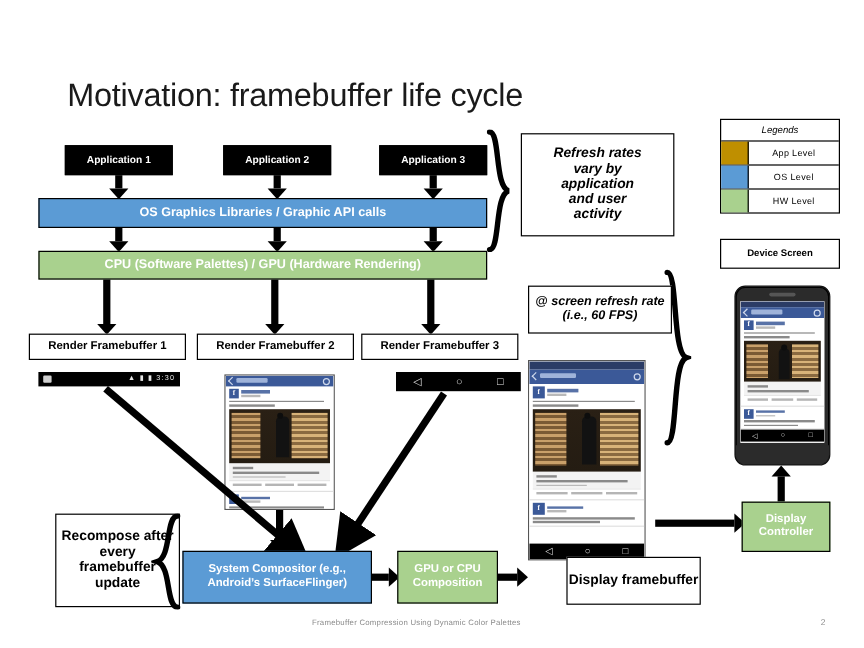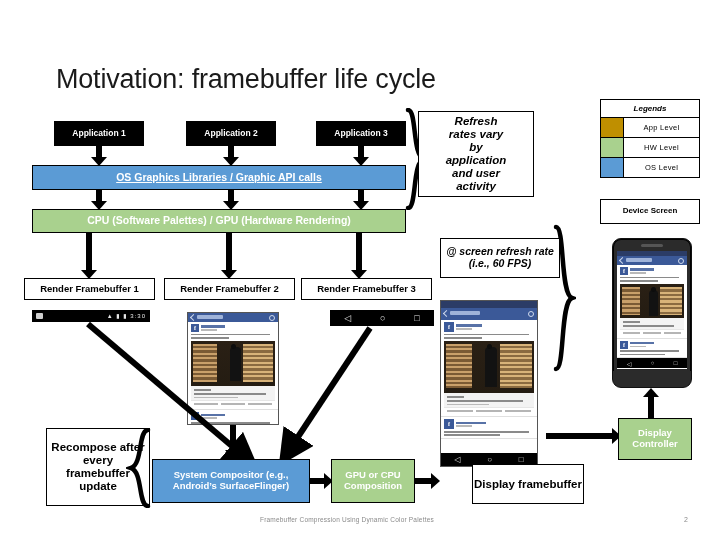--- a/index.html
+++ b/index.html
@@ -50,21 +50,21 @@
     width:0;height:0;border-top:8px solid transparent;border-bottom:8px solid transparent;
     border-left:9px solid #000;
   }
 
   
   .legend{left:600px;top:99px;width:100px;border:1.4px solid #000;background:#fff;}
   .legend .lrow{display:flex;align-items:stretch;border-top:1.4px solid #000;height:19px;}
   .legend .lrow:first-child{border-top:none;}
   .legend .ltitle{
     height:17px;display:flex;align-items:center;justify-content:center;
-    font-size:8px;font-style:italic;color:#000;font-weight:bold;
+    font-size:8px;font-style:italic;color:#000;
   }
   .legend .sw{width:22px;border-right:1.4px solid #000;}
   .legend .llab{flex:1;display:flex;align-items:center;justify-content:center;font-size:7.5px;letter-spacing:0.3px;}
 
   .devscreen{left:600px;top:199px;width:100px;height:25px;}
 
   
   .phone{
     position:absolute;left:612px;top:238px;width:78px;height:148px;
     background:#2b2b2b;border-radius:9px;border:1px solid #111;
@@ -148,21 +148,21 @@
   </div>
   <div class="arrow-v" style="left:223px;top:146px;width:16px;height:20px;">
     <div class="shaft" style="height:11px;"></div>
       <div class="head" style="top:11px;"></div>
   </div>
   <div class="arrow-v" style="left:353px;top:146px;width:16px;height:20px;">
     <div class="shaft" style="height:11px;"></div>
       <div class="head" style="top:11px;"></div>
   </div>
 
-  <div class="abs box os" style="left:32px;top:165px;width:374px;height:25px;text-decoration:underline;">
+  <div class="abs box os" style="left:32px;top:165px;width:374px;height:25px;">
     <span>OS Graphics Libraries / Graphic API calls</span>
   </div>
 
   <div class="arrow-v" style="left:91px;top:190px;width:16px;height:20px;">
     <div class="shaft" style="height:11px;"></div>
       <div class="head" style="top:11px;"></div>
   </div>
   <div class="arrow-v" style="left:223px;top:190px;width:16px;height:20px;">
     <div class="shaft" style="height:11px;"></div>
       <div class="head" style="top:11px;"></div>
@@ -185,37 +185,37 @@
       <div class="head" style="top:37px;"></div>
   </div>
   <div class="arrow-v" style="left:351px;top:233px;width:16px;height:46px;">
     <div class="shaft" style="height:37px;"></div>
       <div class="head" style="top:37px;"></div>
   </div>
 
   <svg class="brace" style="left:404px;top:108px;width:24px;height:102px;" viewBox="0 0 24 102">
     <path d="M4 2 C 13 2, 8 48, 20 51 C 8 54, 13 100, 4 100" fill="none" stroke="#000" stroke-width="4.5" stroke-linecap="round"></path>
   </svg>
-  <div class="abs box note" style="left:418px;top:111px;width:116px;height:86px;padding:4px 22px;">
+  <div class="abs box note" style="left:434px;top:111px;width:128px;height:86px;padding:4px 22px;">
     <span>Refresh rates vary by application and user activity</span>
   </div>
 
   <div class="abs legend">
     <div class="ltitle">Legends</div>
     <div class="lrow">
       <div class="sw" style="background:#BF8F00;"></div>
       <div class="llab">App Level</div>
     </div>
     <div class="lrow">
+      <div class="sw" style="background:#5B9BD5;"></div>
+      <div class="llab">OS Level</div>
+    </div>
+    <div class="lrow">
       <div class="sw" style="background:#A9D18E;"></div>
       <div class="llab">HW Level</div>
-    </div>
-    <div class="lrow">
-      <div class="sw" style="background:#5B9BD5;"></div>
-      <div class="llab">OS Level</div>
     </div>
   </div>
 
   <div class="abs box plain devscreen" style="font-size:8px;">
     <span>Device Screen</span>
   </div>
 
   <div class="phone">
     <div class="speaker"></div>
     <div class="scr">

